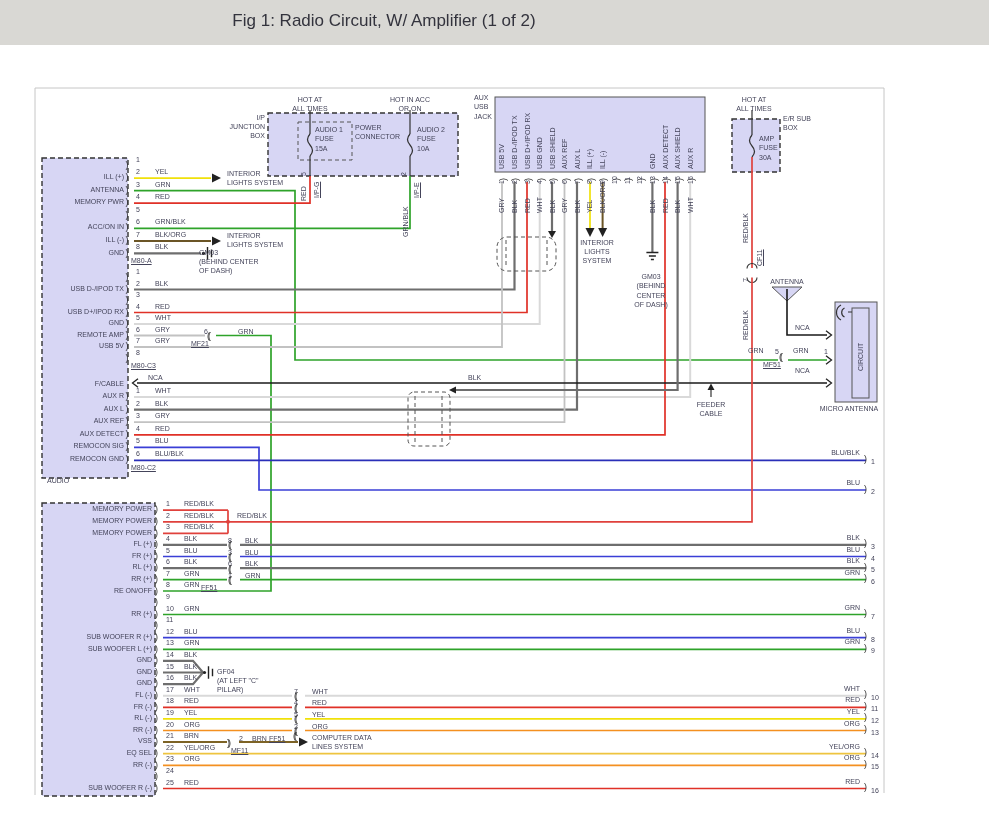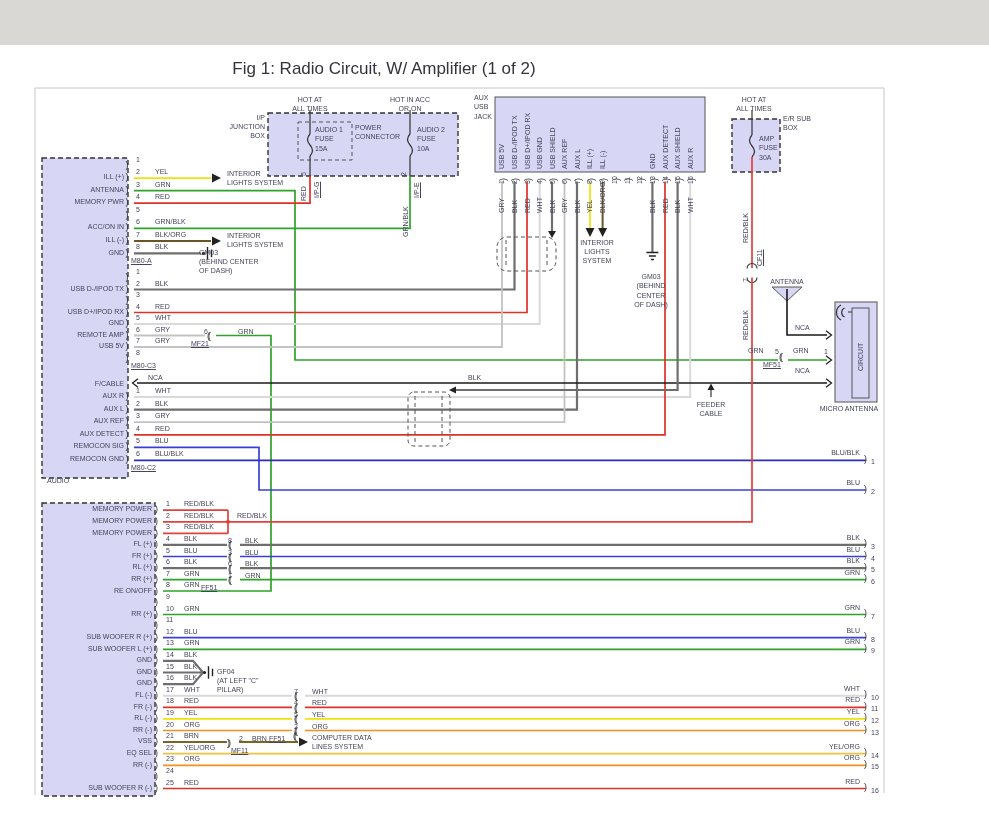--- a/index.html
+++ b/index.html
@@ -1,18 +1,18 @@
 <!DOCTYPE html>
 <html style="--YEL: #f0e10a; --GRN: #2ea32a; --RED: #e03127; --GRN_BLK: #2ea32a; --BLK_ORG: #6b5526; --BLK: #6e6e6e; --WHT: #d9d9d9; --GRY: #c2c2c2; --NCA: #1a1a1a; --BLU: #3a3fd6; --BLU_BLK: #2a2fb8; --RED_BLK: #e0413c; --BRN: #7d6326; --ORG: #f49020; --YEL_ORG: #eec43f; --block_fill: #d7d6f4;"><head>
 <meta charset="utf-8">
 <style>
   html,body{margin:0;padding:0;background:#fff;}
   #page{position:relative;width:989px;height:827px;font-family:"Liberation Sans",sans-serif;overflow:hidden;background:#fff;}
   #hdr{position:absolute;left:0;top:0;width:989px;height:45px;background:#d9d8d4;}
-  #title{position:absolute;left:0;top:11px;width:768px;text-align:center;font-size:17px;color:#33333d;margin-top:48px;}
+  #title{position:absolute;left:0;top:11px;width:768px;text-align:center;font-size:17px;color:#33333d;}
   svg{position:absolute;left:0;top:0;}
   .wire{fill:none;stroke-width:1.7;}
   .wBLK{stroke:var(--BLK);stroke-width:2.2;}
   .wWHT{stroke:var(--WHT);stroke-width:2;}
   .wNCA{stroke:var(--NCA);stroke-width:1.6;}
   .wYEL{stroke:var(--YEL);} .wGRN{stroke:var(--GRN);} .wRED{stroke:var(--RED);}
   .wGRN_BLK{stroke:var(--GRN_BLK);} .wBLK_ORG{stroke:var(--BLK_ORG);stroke-width:2;}
   .wGRY{stroke:var(--GRY);stroke-width:1.8;} .wBLU{stroke:var(--BLU);} .wBLU_BLK{stroke:var(--BLU_BLK);}
   .wRED_BLK{stroke:var(--RED_BLK);} .wBRN{stroke:var(--BRN);stroke-width:2;}
   .wORG{stroke:var(--ORG);} .wYEL_ORG{stroke:var(--YEL_ORG);}

